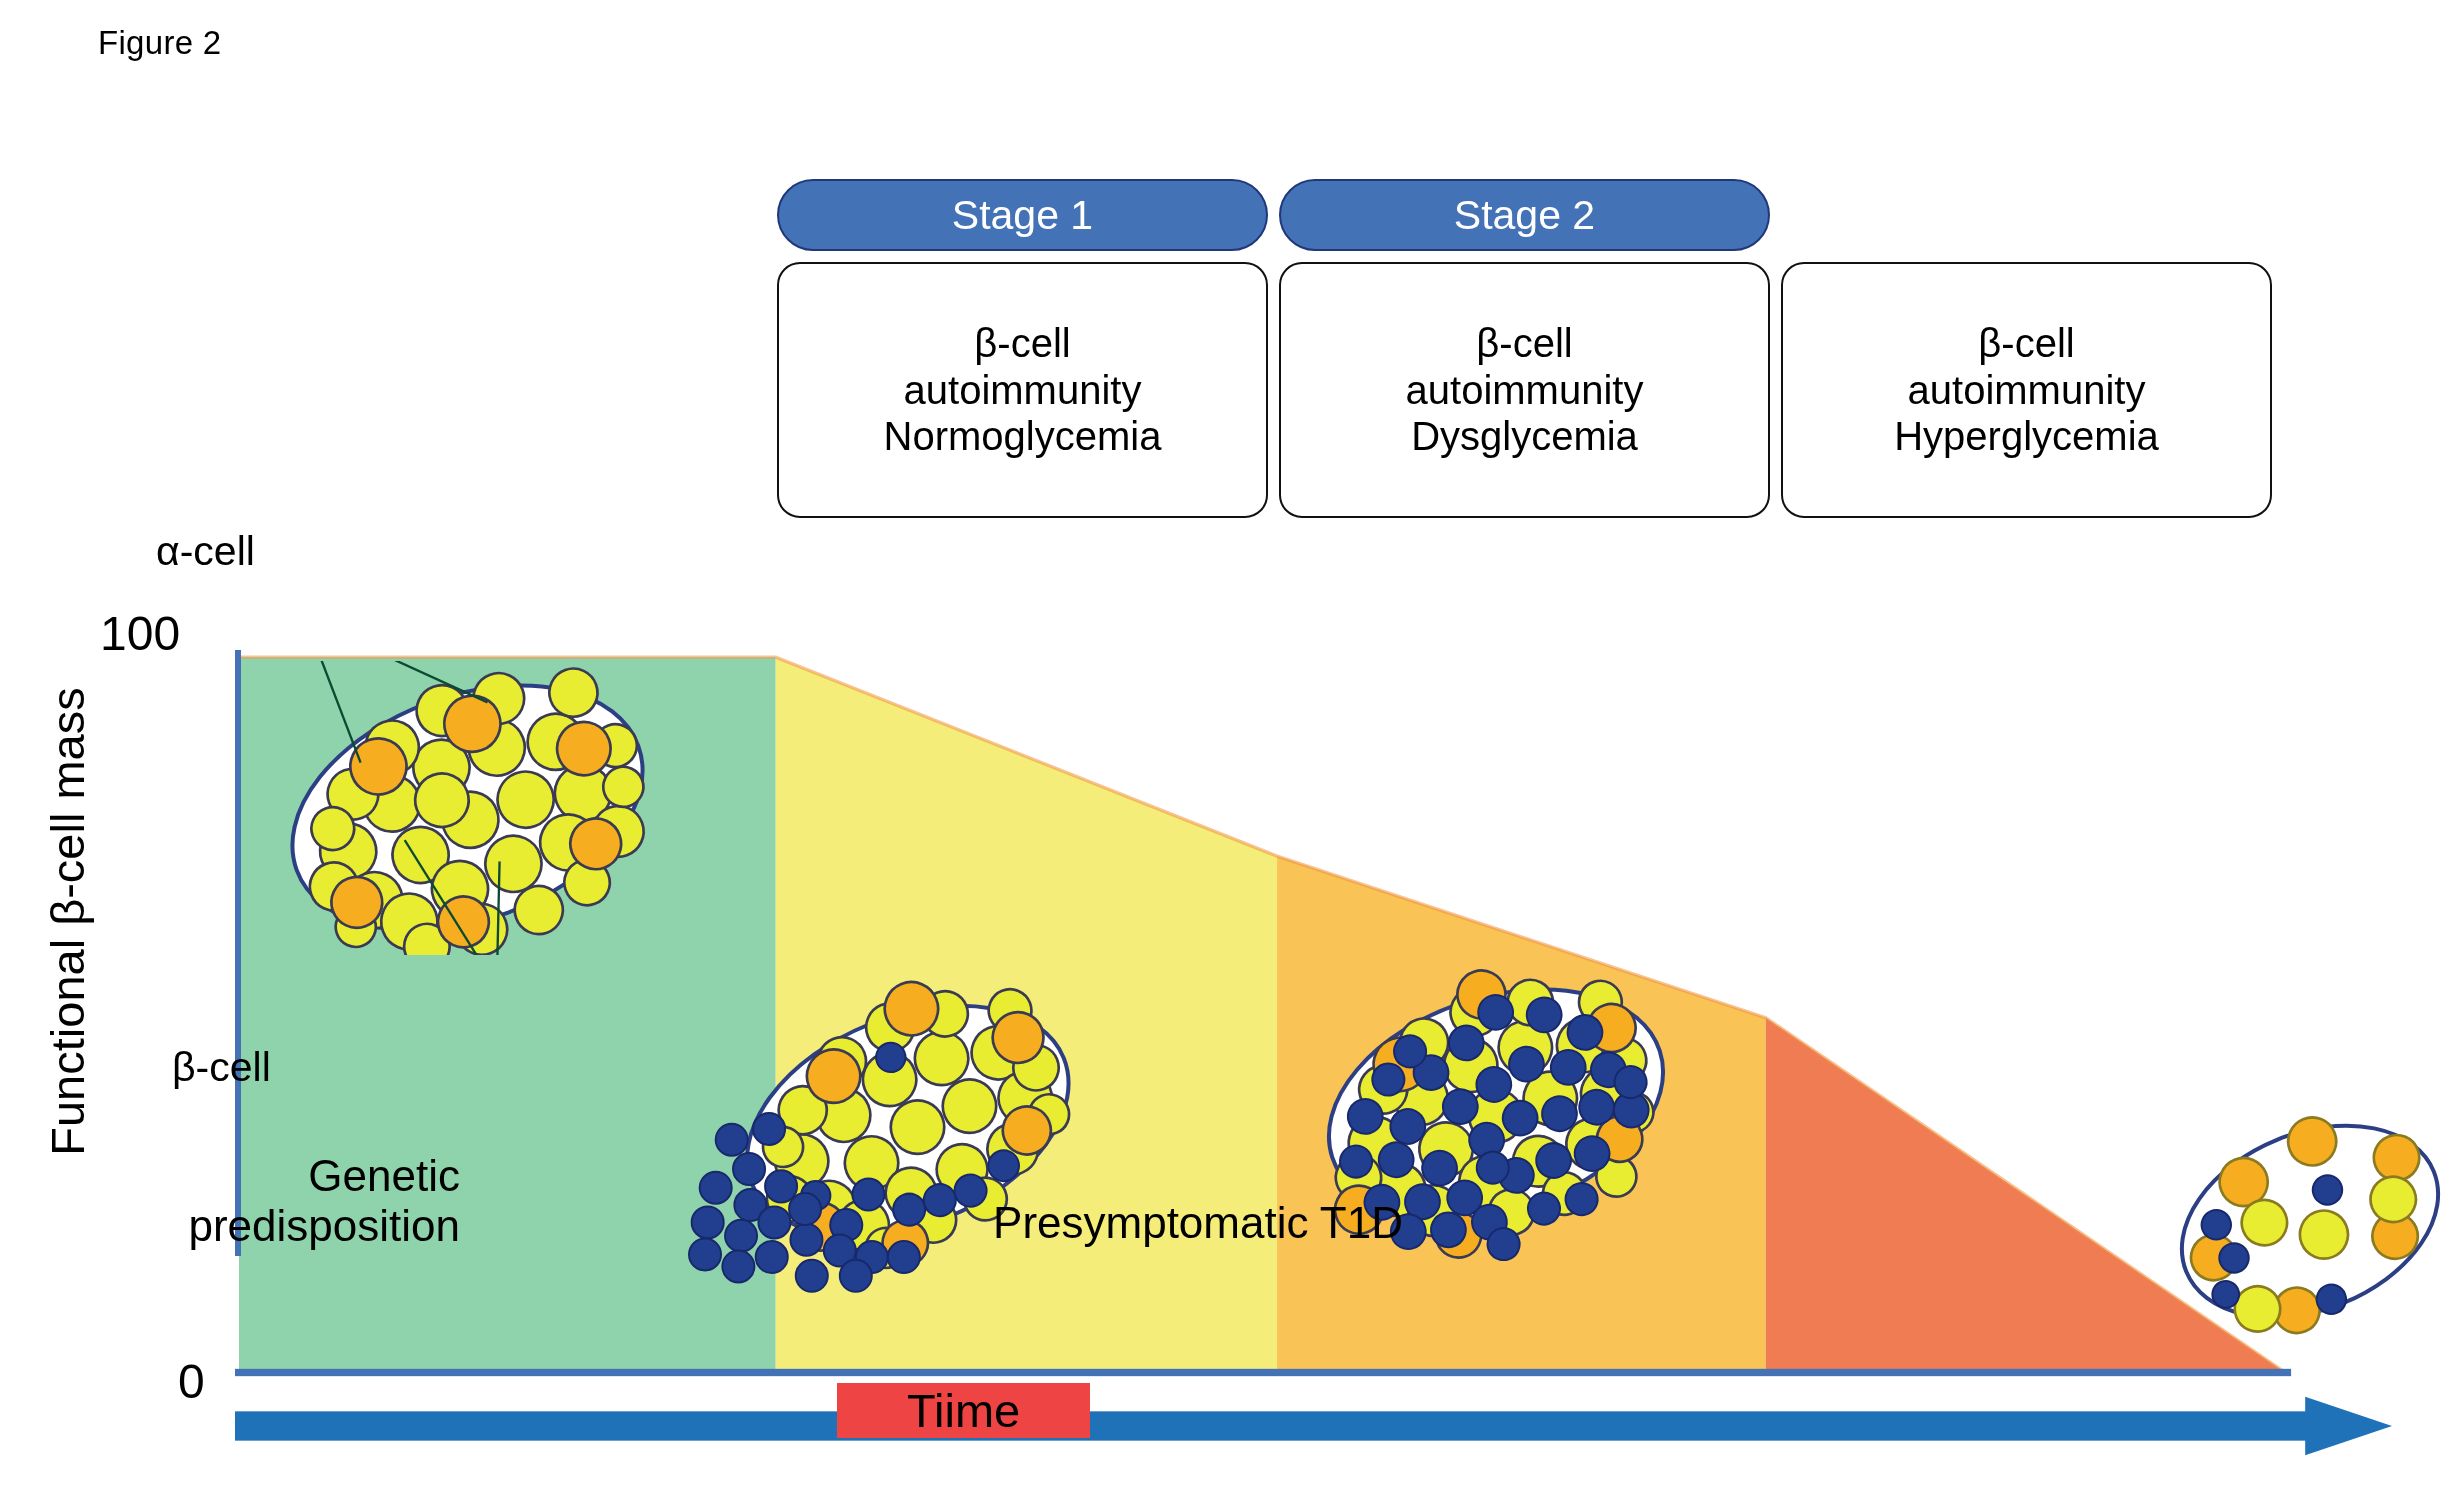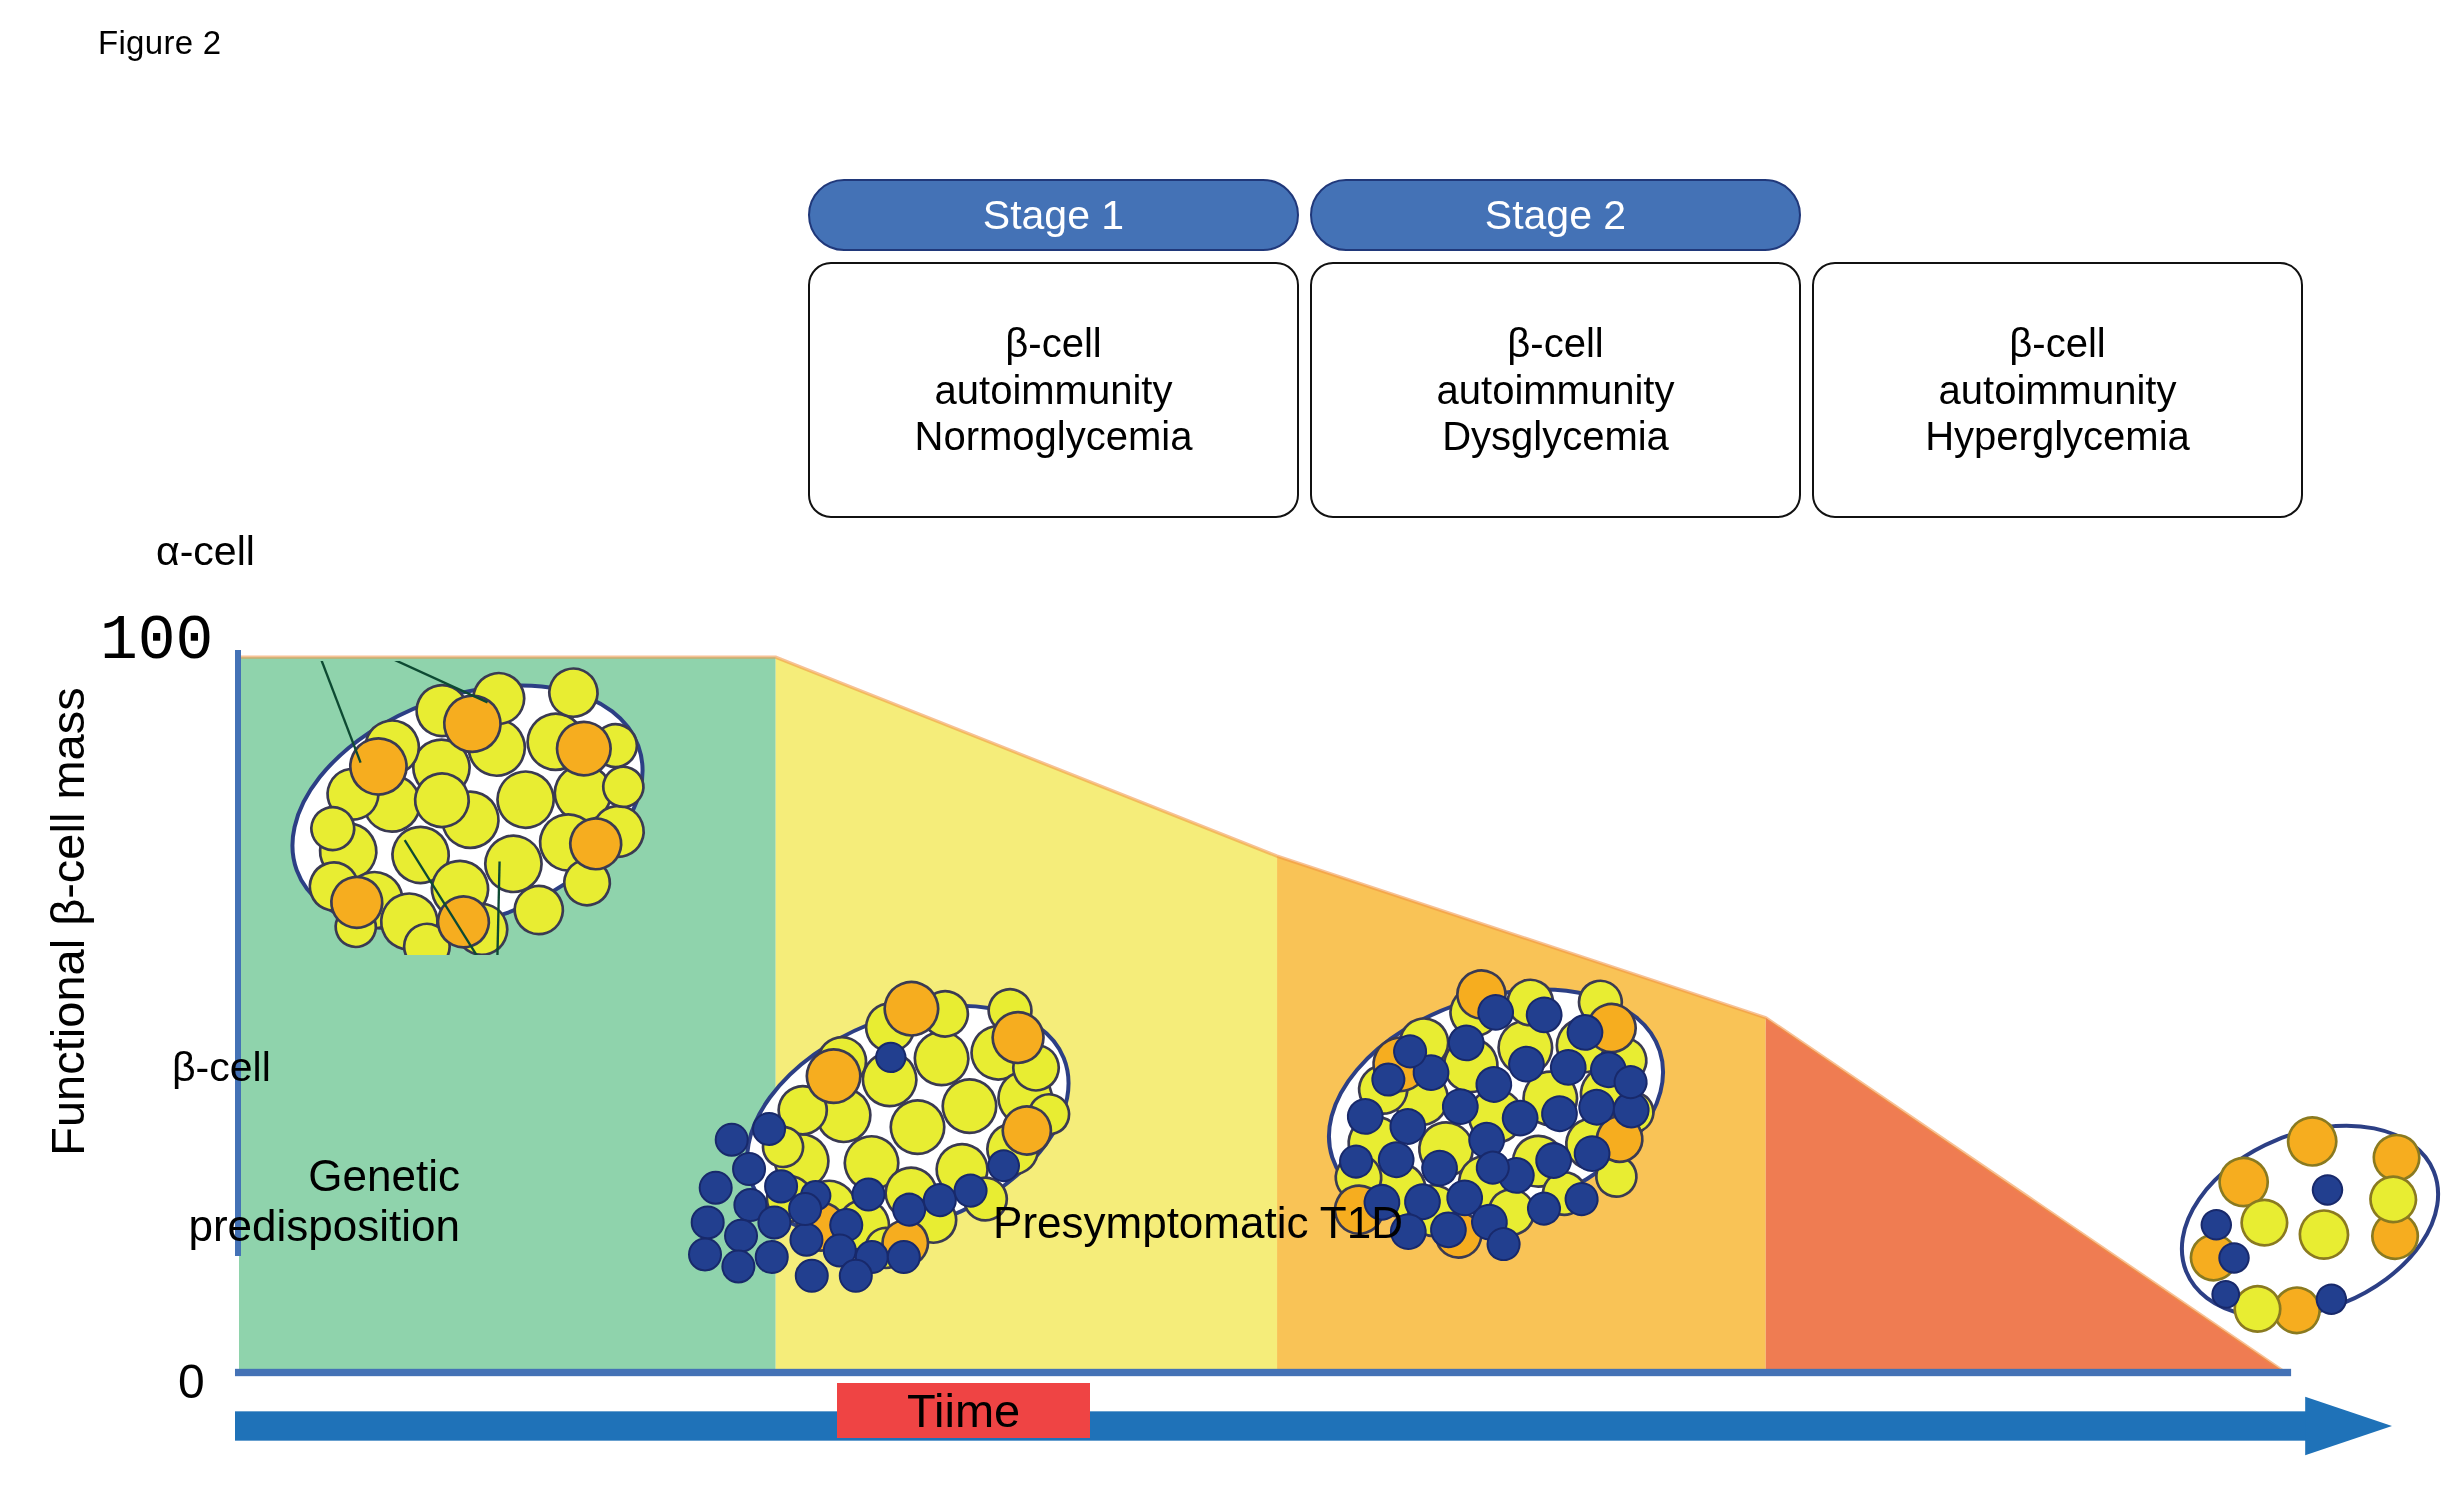--- a/index.html
+++ b/index.html
@@ -2,35 +2,35 @@
 <html style="font-size:10.7px"><head>
 <meta charset="utf-8">
 <style>
   html,body{margin:0;padding:0;background:#fff;}
   body{width:2462px;height:1494px;position:relative;
        font-family:"Liberation Sans","DejaVu Sans",sans-serif;color:#000;
        overflow:hidden;}
   #figure-title{position:absolute;left:98px;top:24px;font-size:33px;letter-spacing:0.3px;}
 
   
-  #stage-row{position:absolute;left:808px;top:179px;width:1496px;height:342px;padding-left:16px;}
+  #stage-row{position:absolute;left:777px;top:179px;width:1496px;height:342px;padding-left:16px;}
   .stage-col{position:absolute;top:0;width:491px;height:342px;}
   .stage-pill{position:absolute;left:0;top:0;width:100%;height:72px;
     background:#4472b6;border:2px solid #20387a;border-radius:37px;
     box-sizing:border-box;display:flex;align-items:center;justify-content:center;}
   .stage-pill span{color:#fff;font-size:41px;line-height:1;}
   .stage-desc{position:absolute;left:0;top:83px;width:100%;height:256px;
     background:#fff;border:2.7px solid #111;border-radius:23px;box-sizing:border-box;
     display:flex;flex-direction:column;align-items:center;justify-content:center;}
   .stage-desc span{font-size:40px;line-height:1.16;display:block;text-align:center;}
 
   
   #plot{position:absolute;left:0;top:547px;width:2462px;height:948px;}
   #y-axis-line{position:absolute;left:235px;top:103px;width:6px;height:606px;background:#4472b6;}
-  #tick-100{position:absolute;left:100px;top:59px;font-size:63px;font-family:Liberation Mono, monospace;}
+  #tick-100{position:absolute;left:100px;top:59px;font-size:48px;}
   #tick-0{position:absolute;left:178px;top:807px;font-size:48px;}
   #y-axis-label{position:absolute;left:-220px;top:347px;width:574px;
     transform:rotate(-90deg);text-align:center;font-size:47px;white-space:nowrap;}
 
   #regions{position:absolute;left:0;top:0;width:2462px;height:948px;}
 
   
   .region-label{position:absolute;text-align:right;font-size:44px;line-height:1.13;}
   #label-genetic{left:166px;top:604px;width:294px;}
   #label-presymp{left:815px;top:651px;width:588px;}

